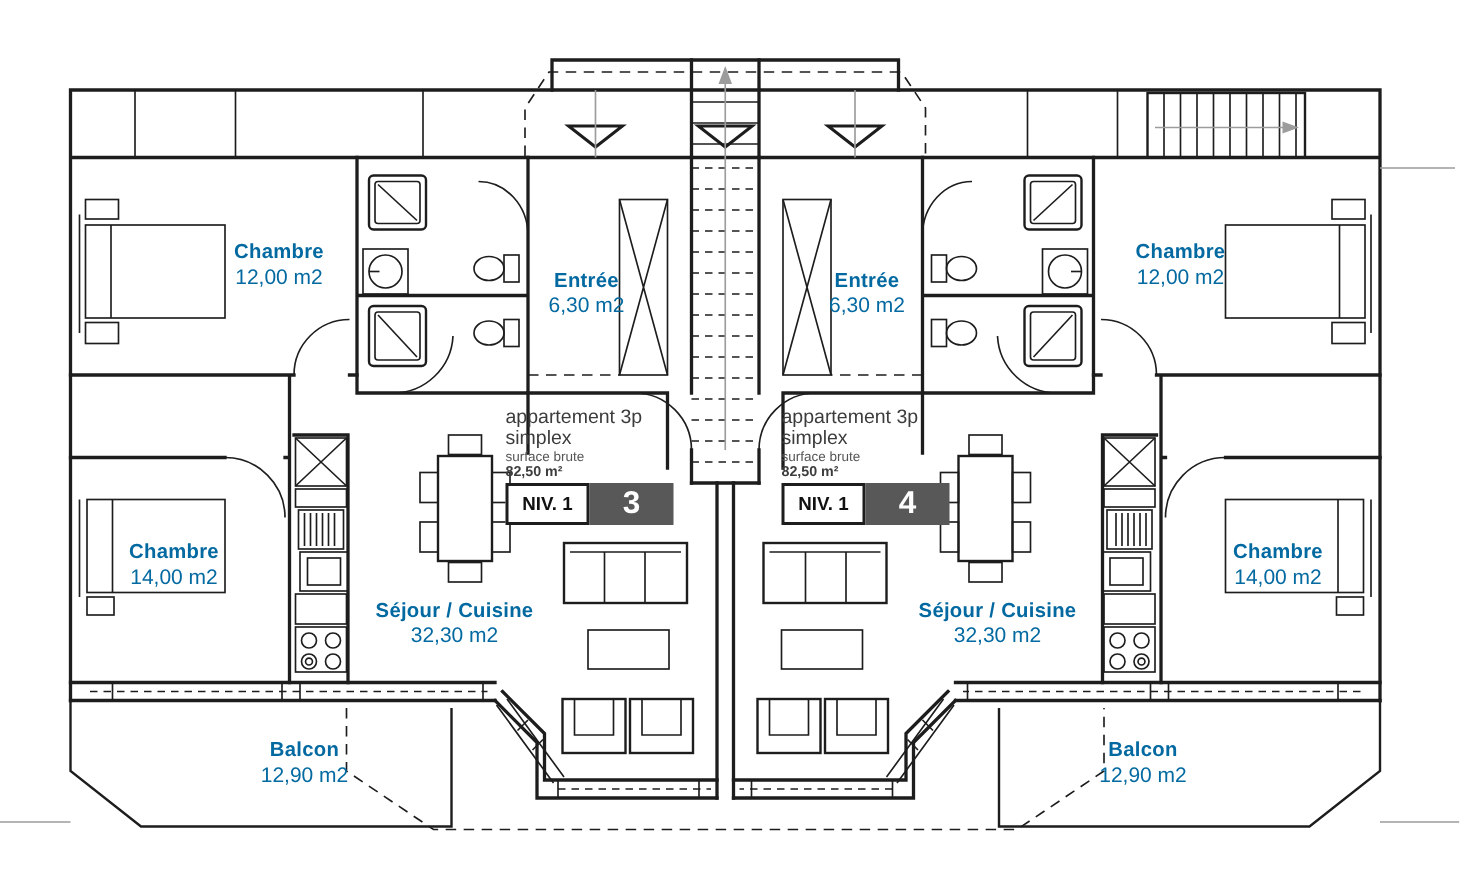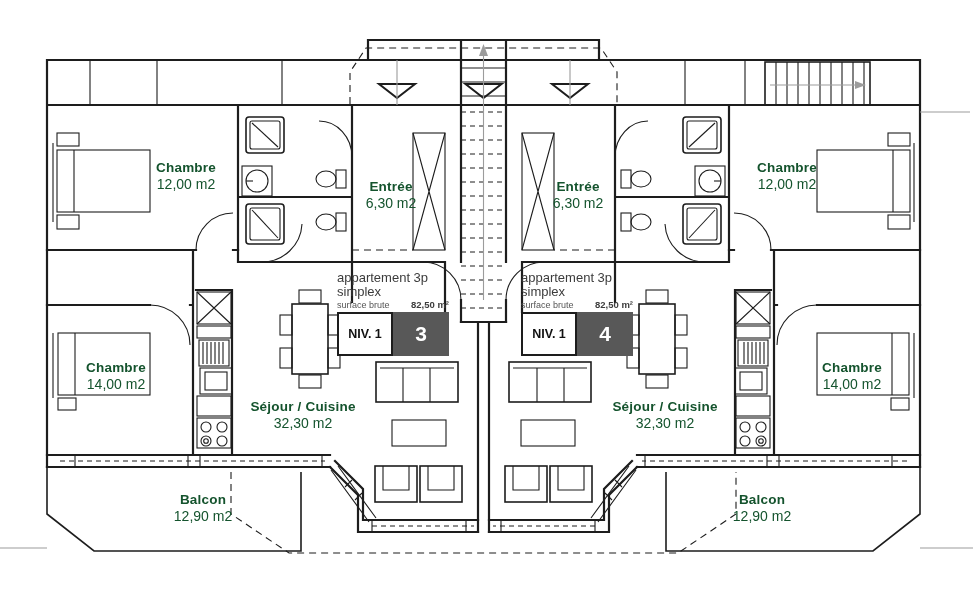--- a/index.html
+++ b/index.html
@@ -1,27 +1,27 @@
 <!DOCTYPE html>
 <html><head>
 <meta charset="utf-8">
 <style>
   html,body{margin:0;padding:0;background:#fff;}
   #plan{position:relative;width:973px;height:597px;background:#fff;overflow:hidden;
         font-family:"Liberation Sans",sans-serif;}
   #plan svg{position:absolute;left:0;top:0;}
-  .lbl{position:absolute;transform:translateX(-50%);text-align:center;color:#14532d;white-space:nowrap;line-height:1.15;}
+  .lbl{position:absolute;transform:translateX(-50%);text-align:center;color:#0369a1;white-space:nowrap;line-height:1.15;}
   .lbl .nm{display:block;font-weight:bold;font-size:13.5px;letter-spacing:.2px;}
   .lbl .ar{display:block;font-size:14px;}
   .info{position:absolute;width:112px;color:#3c3c3c;}
   .info .t1,.info .t2{display:block;font-weight:normal;font-size:13px;line-height:1.05;}
-  .info .srow{display:flex;justify-content:space-between;align-items:baseline;margin-top:1px;}
+  .info .srow{display:flex;justify-content:space-between;align-items:baseline;margin-top:1px;flex-direction:column;}
   .info .sl{font-size:9px;color:#555;}
   .info .sv{font-size:9.5px;color:#3c3c3c;font-weight:bold;}
-  .badge{display:flex;margin-top:2px;height:44px;}
+  .badge{display:flex;margin-top:2px;height:28px;}
   .badge .niv{width:52px;border:2px solid #1d1d1d;background:#fff;display:flex;align-items:center;justify-content:center;
               font-weight:bold;font-size:12.5px;color:#111;}
   .badge .num{width:56px;background:#585858;display:flex;align-items:center;justify-content:center;
               font-weight:bold;font-size:21px;color:#fff;}
   
   .w2{stroke:#1d1d1d;stroke-width:2.2;fill:none;stroke-linecap:square;}
   .w15{stroke:#1d1d1d;stroke-width:1.6;fill:none;}
   .w1{stroke:#1d1d1d;stroke-width:1.1;fill:none;}
   .d{stroke:#1d1d1d;stroke-width:1.1;fill:none;stroke-dasharray:7 5;}
   .dt{stroke:#1d1d1d;stroke-width:1;fill:none;stroke-dasharray:5 4;}

